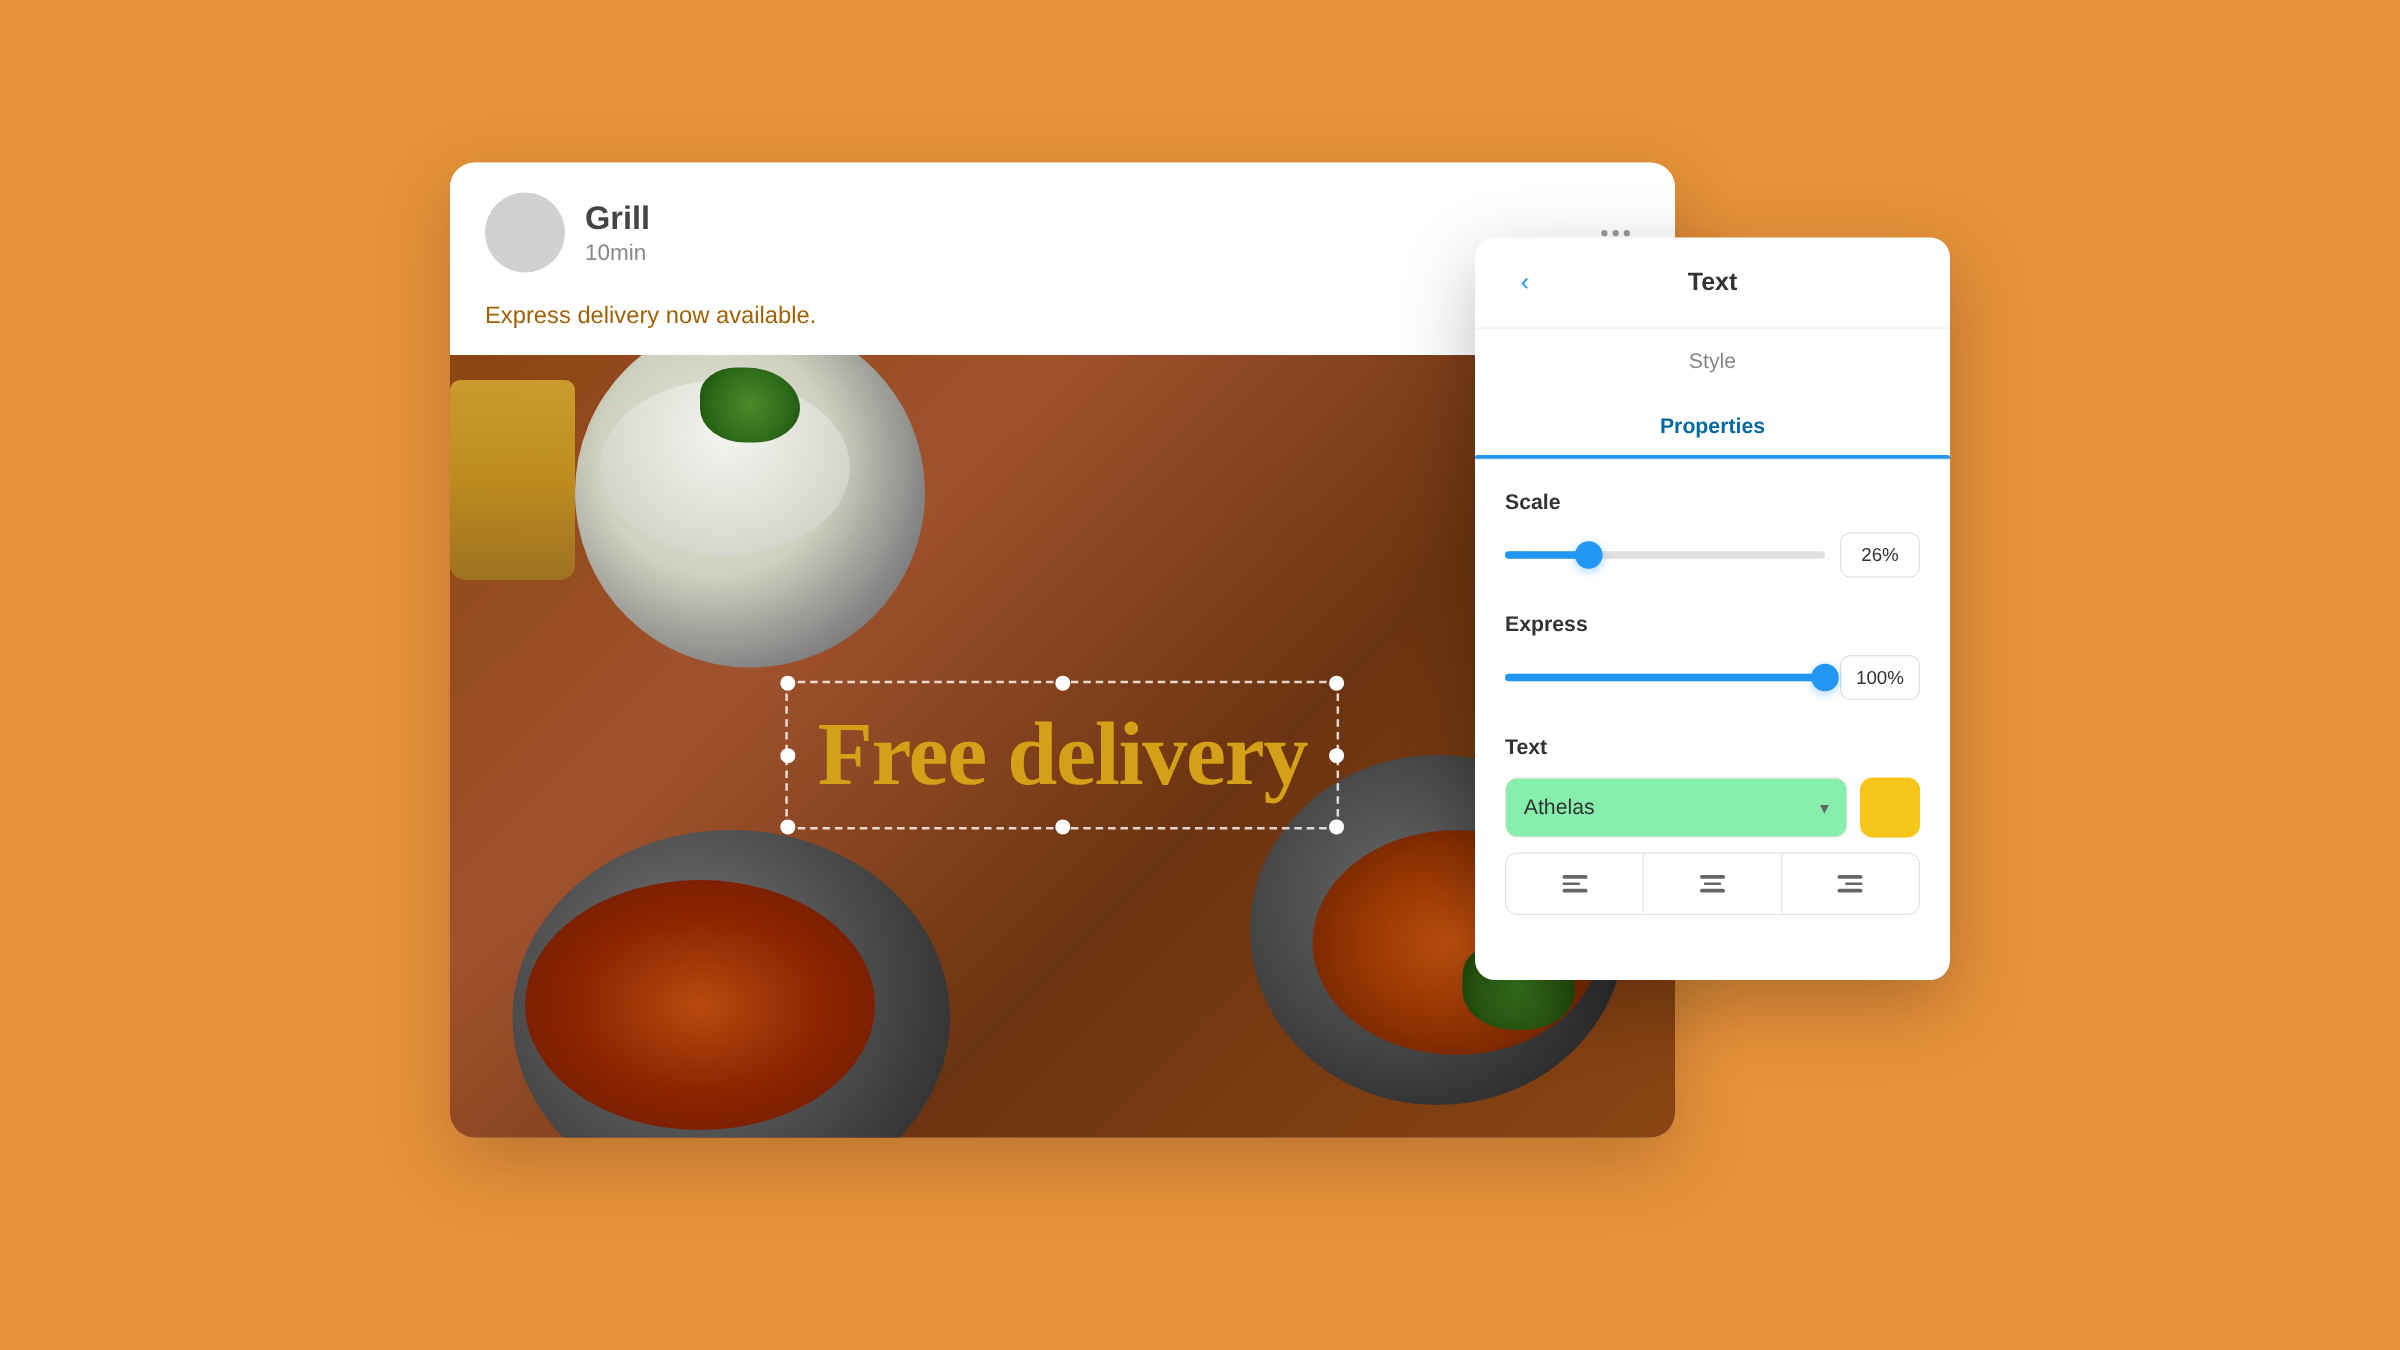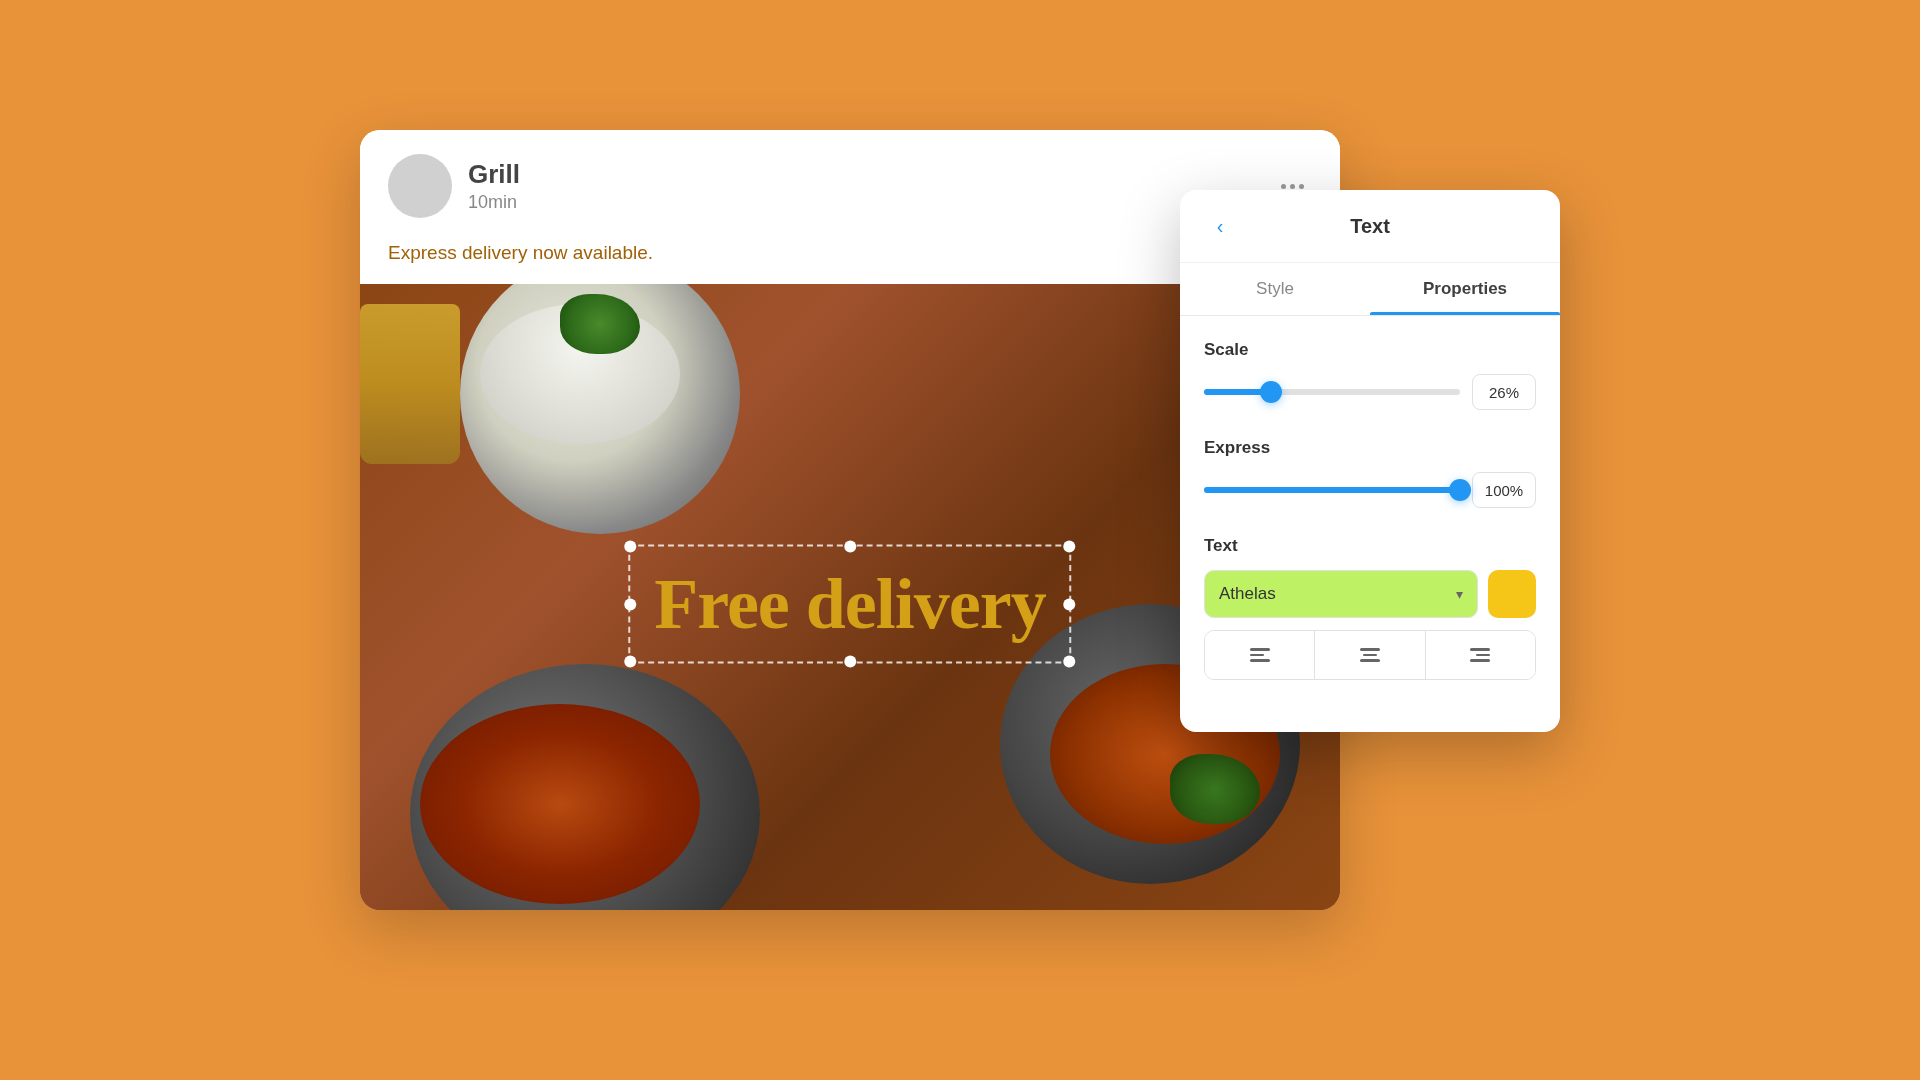--- a/index.html
+++ b/index.html
@@ -269,35 +269,36 @@
       text-align: center;
       font-size: 20px;
       font-weight: 600;
       color: #333;
       margin-right: 44px;
     }
 
     .panel-tabs {
       display: flex;
       border-bottom: 1px solid #e8e8e8;
+      flex-direction: column;
     }
 
     .panel-tab {
       flex: 1;
       text-align: center;
       padding: 16px 0;
       font-size: 17px;
       font-weight: 500;
       color: #888;
       cursor: pointer;
       position: relative;
     }
 
     .panel-tab.active {
-      color: #404040;
+      color: #0369a1;
       font-weight: 600;
     }
 
     .panel-tab.active::after {
       content: '';
       position: absolute;
       bottom: 0;
       left: 0;
       right: 0;
       height: 3px;
@@ -386,21 +387,21 @@
       height: 48px;
       border: 1.5px solid #e0e0e0;
       border-radius: 10px;
       display: flex;
       align-items: center;
       justify-content: space-between;
       padding: 16px 14px;
       font-size: 17px;
       color: #333;
       cursor: pointer;
-      background: #bef264;
+      background: #86efac;
     }
 
     .font-select-arrow {
       color: #666;
       font-size: 14px;
     }
 
     .color-swatch {
       width: 48px;
       height: 48px;

